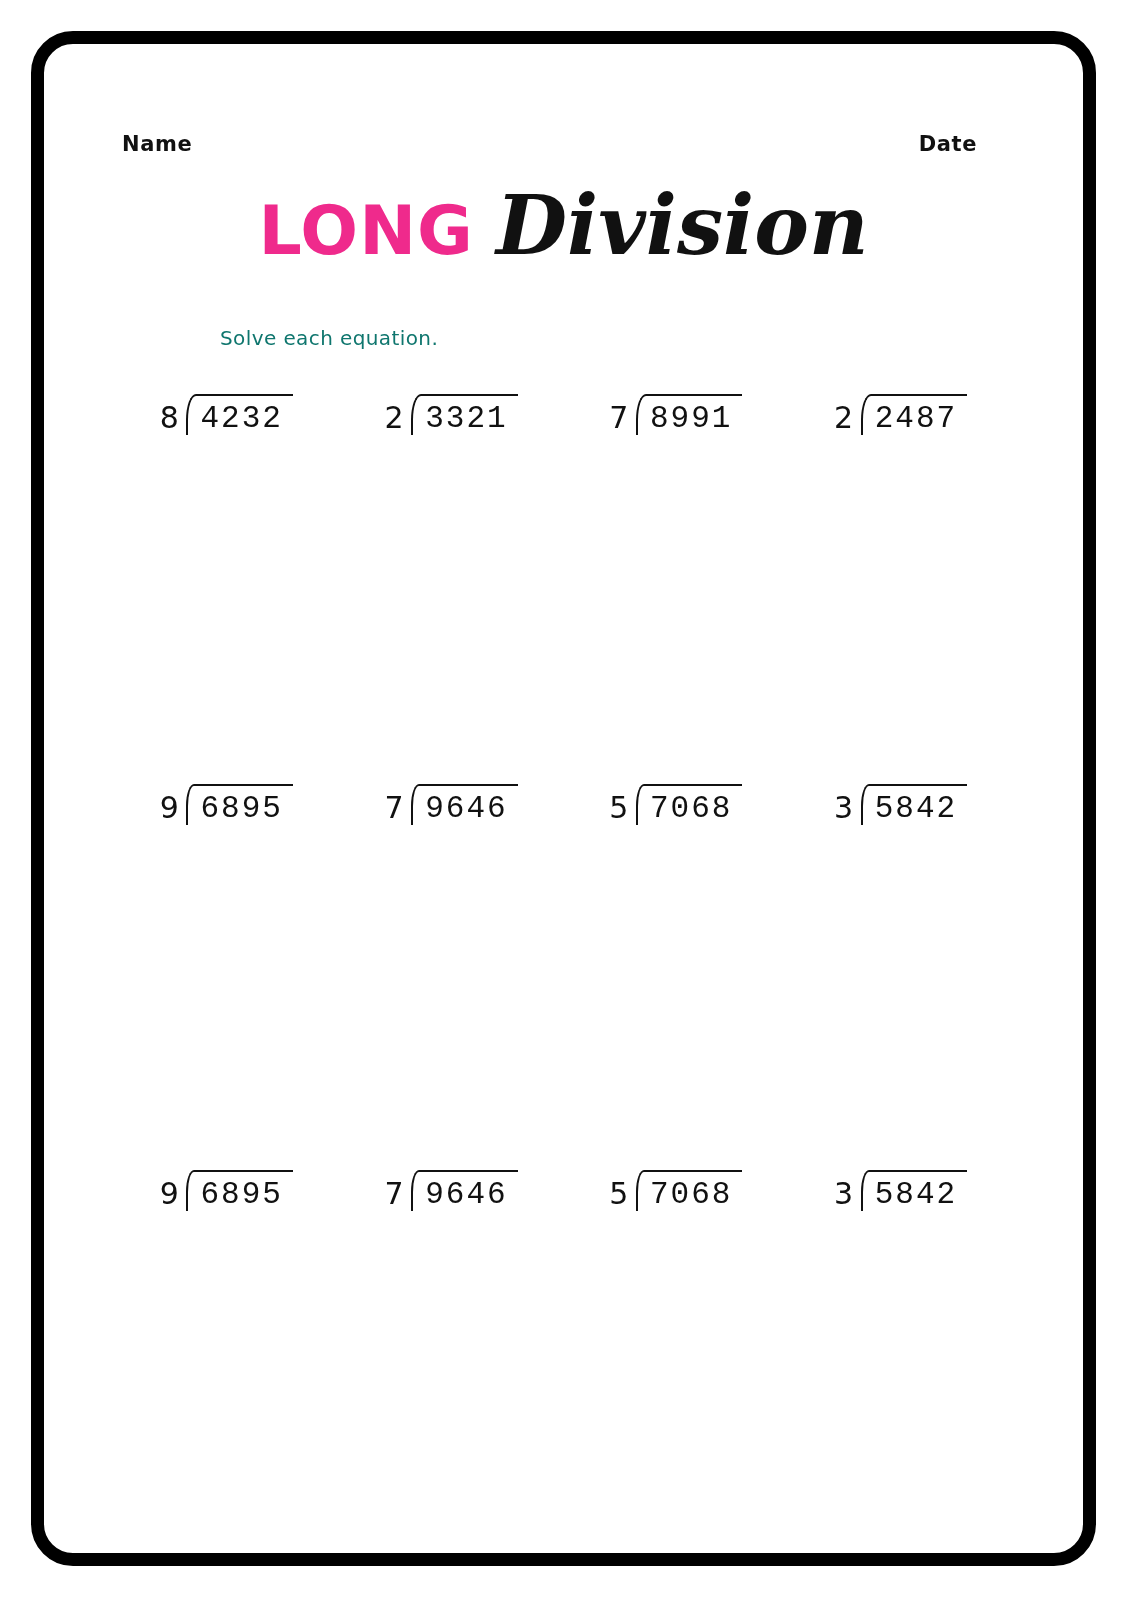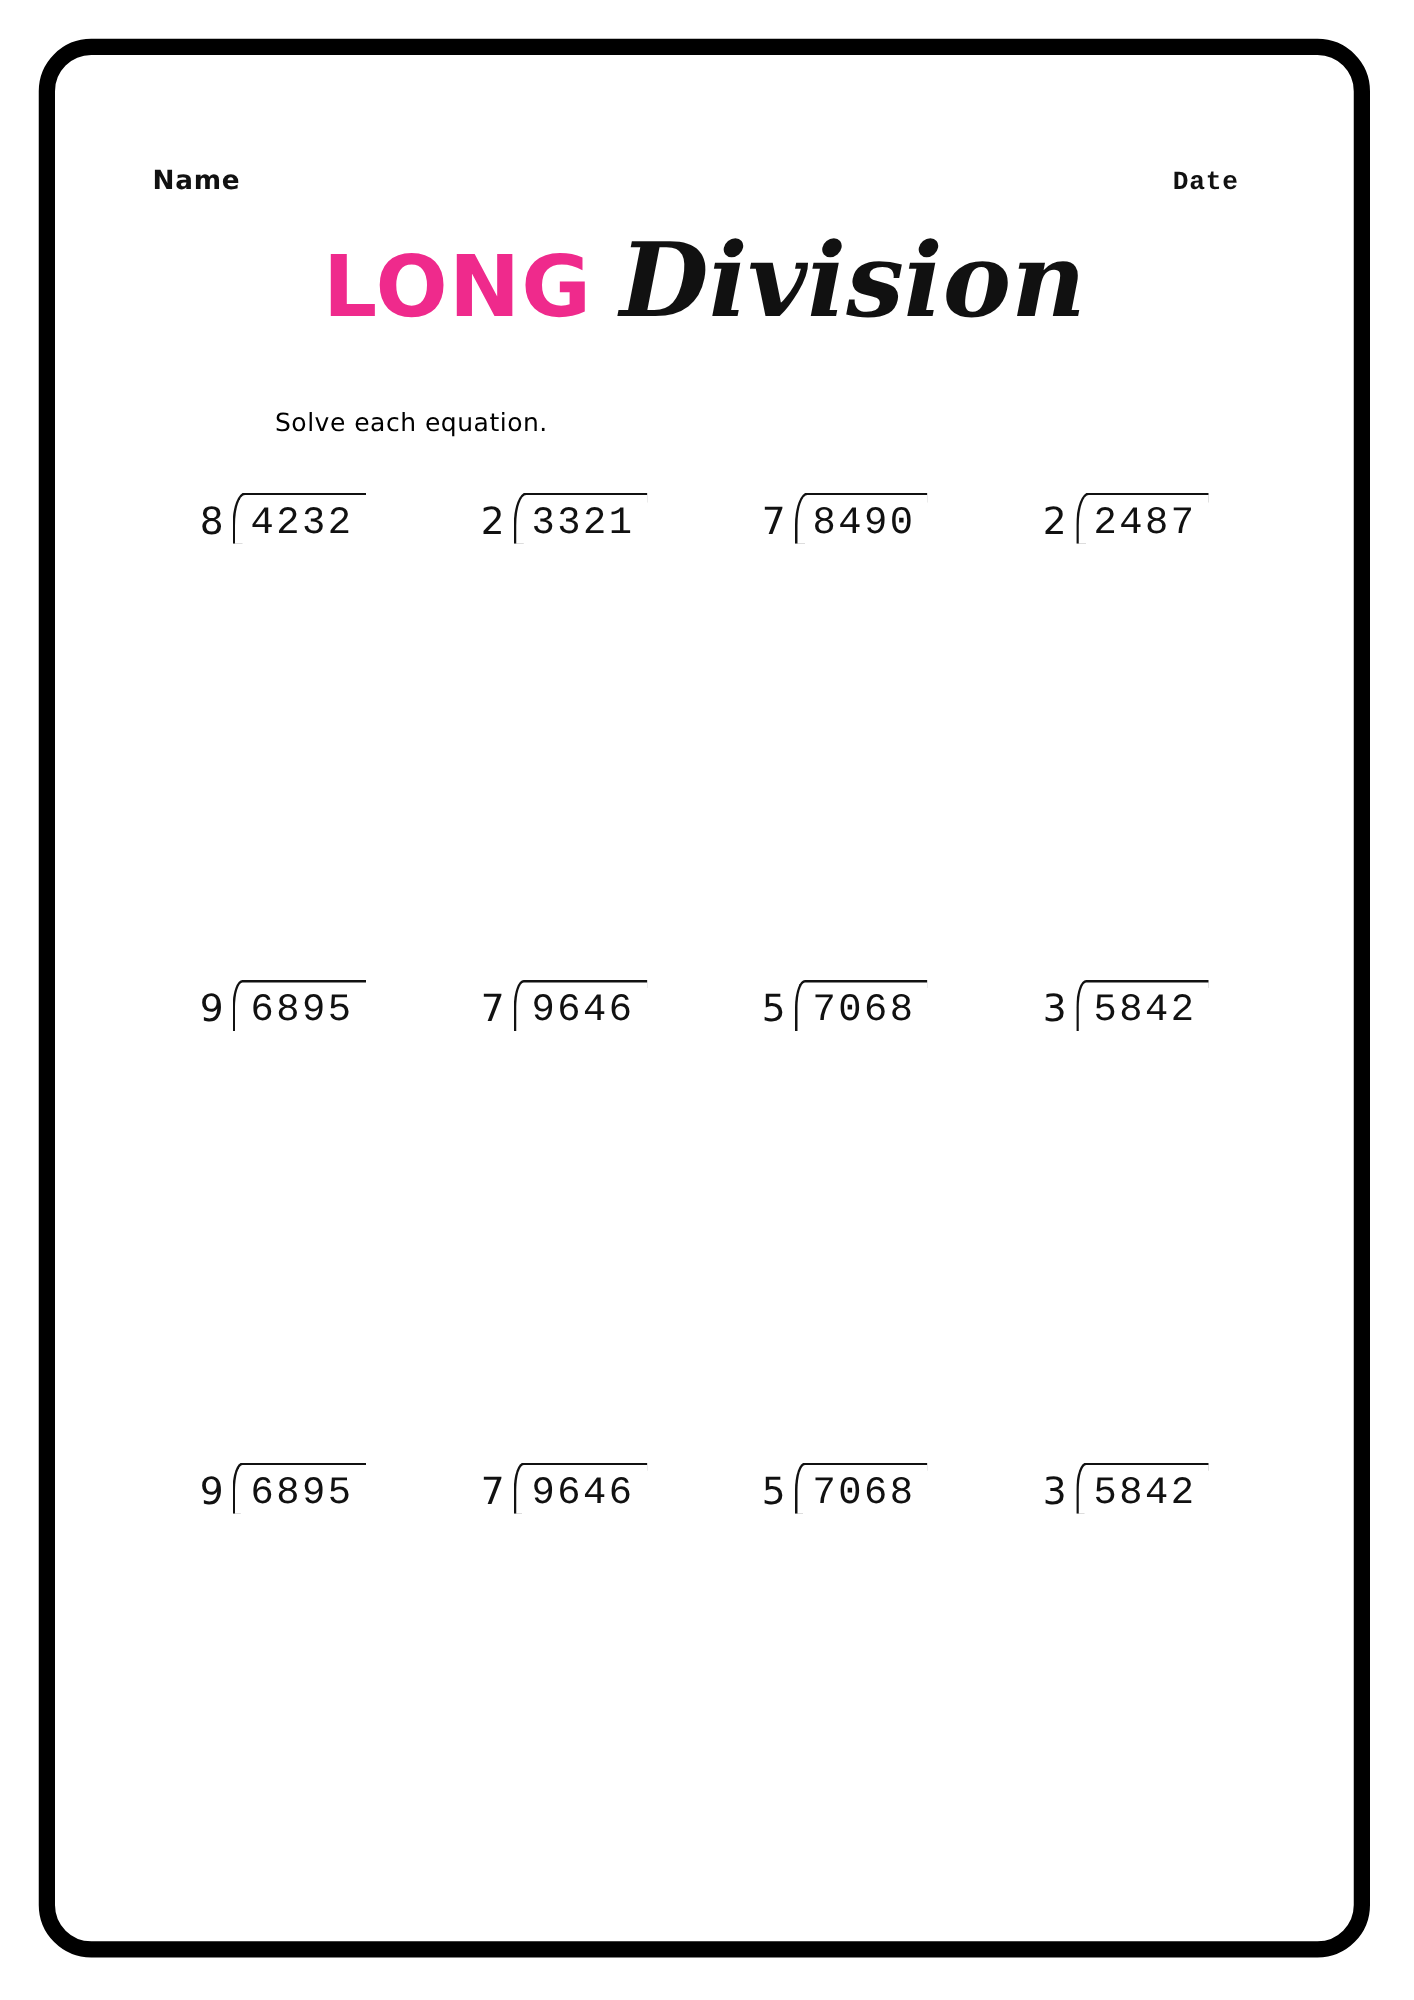--- a/index.html
+++ b/index.html
@@ -54,22 +54,21 @@
     align-items: baseline;
   }
   .hdr-label {
     font-family: "DejaVu Sans", sans-serif;
     font-size: 21px;
     font-weight: 700;
     letter-spacing: 0.6px;
     color: #111111;
   }
   .hdr-date {
-    margin-right: 14px;
-    font-family: Liberation Mono, monospace;
+    margin-right: 28px;
   }
 
   
   .title {
     position: absolute;
     top: 140px;
     left: 0;
     right: 0;
     text-align: center;
     white-space: nowrap;
@@ -96,21 +95,21 @@
 
   
   .instruction {
     position: absolute;
     top: 282px;
     left: 176px;
     font-family: "DejaVu Sans", sans-serif;
     font-size: 20px;
     font-weight: 400;
     letter-spacing: 0.4px;
-    color: #000000;
+    color: #0f766e;
   }
 
   
   .grid {
     position: absolute;
     left: 70px;
     right: 70px;
     top: 350px;
   }
   .row {
@@ -195,21 +194,21 @@
               <span class="divisor">2</span>
               <span class="bracket">
                 <span class="dividend">3321</span>
               </span>
             </div>
           </div>
           <div class="cell">
             <div class="problem">
               <span class="divisor">7</span>
               <span class="bracket">
-                <span class="dividend">8490</span>
+                <span class="dividend">8991</span>
               </span>
             </div>
           </div>
           <div class="cell">
             <div class="problem">
               <span class="divisor">2</span>
               <span class="bracket">
                 <span class="dividend">2487</span>
               </span>
             </div>

